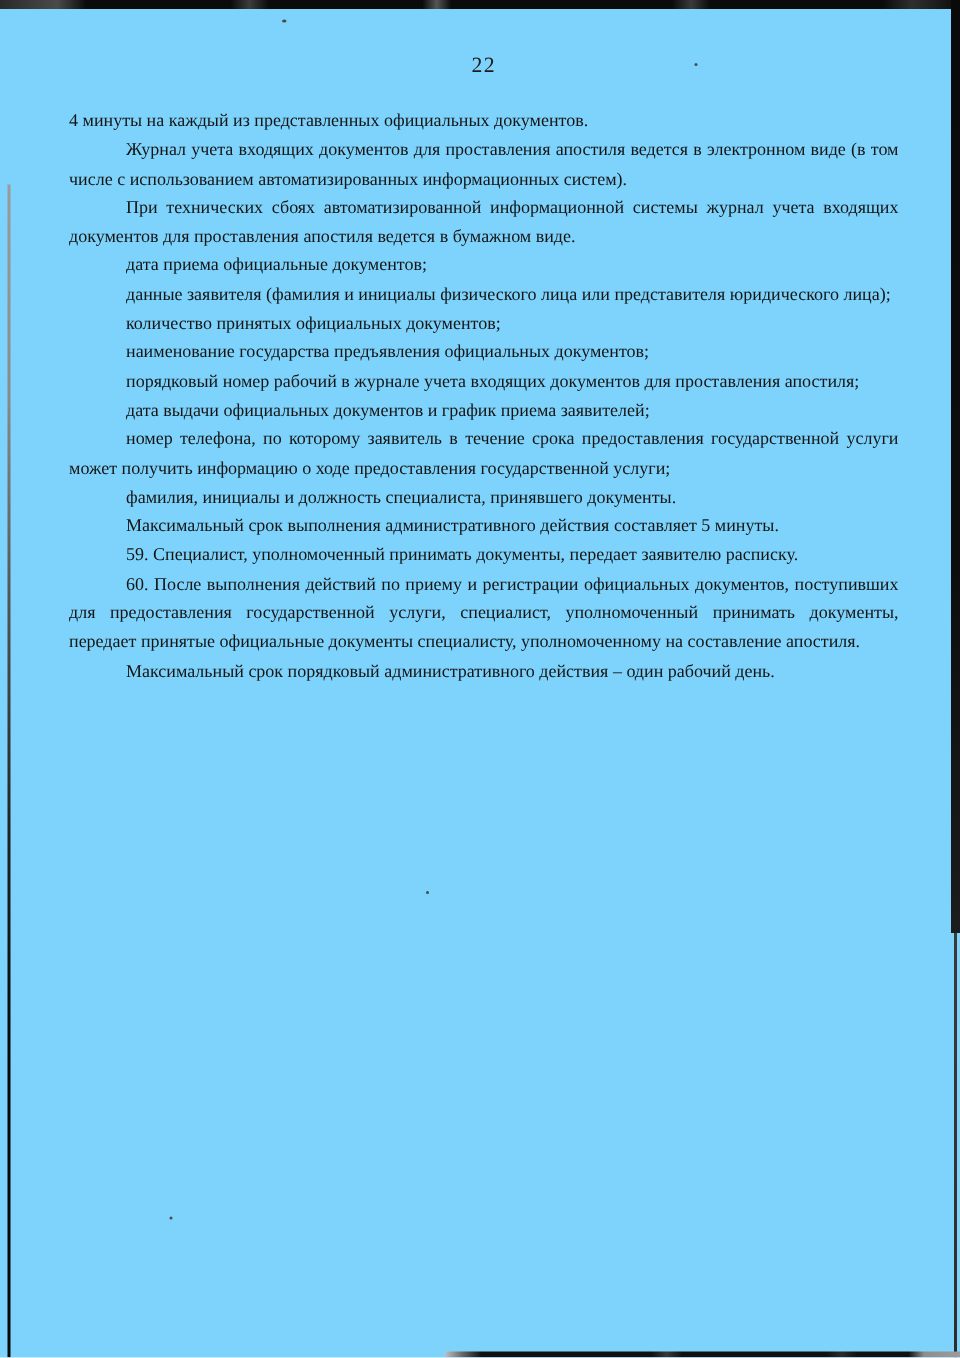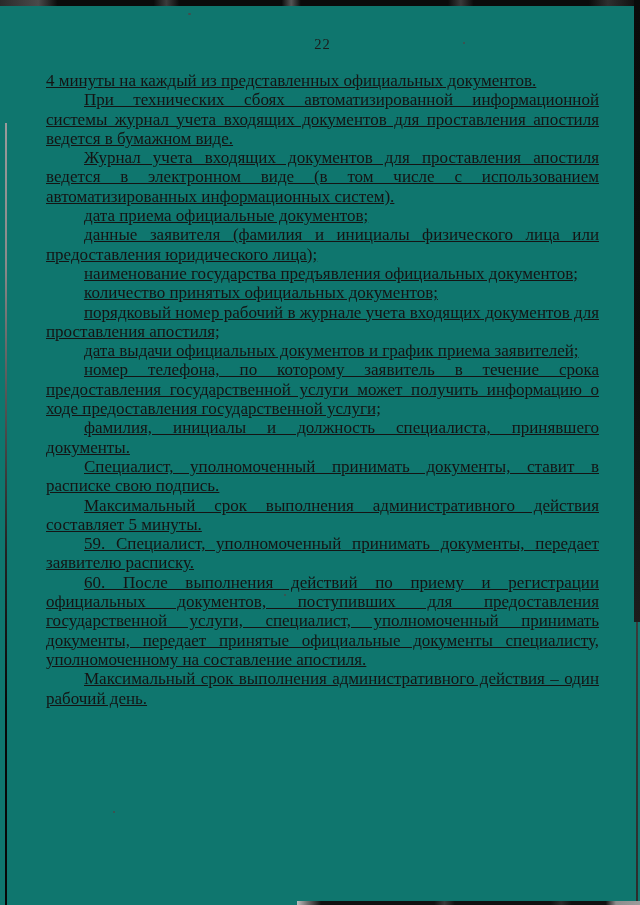--- a/index.html
+++ b/index.html
@@ -4,21 +4,21 @@
 <style>
   html, body {
     margin: 0;
     padding: 0;
     background: #ffffff;
   }
   .page {
     position: relative;
     width: 640px;
     height: 905px;
-    background: #0f766e;
+    background: #7dd3fc;
     overflow: hidden;
     font-family: "Liberation Serif", "DejaVu Serif", serif;
     color: #141414;
   }
   
   .artifact { position: absolute; pointer-events: none; }
   .top-bar {
     left: 0; top: 0; width: 640px; height: 6px;
     background: linear-gradient(90deg,
       #2a2a2a 0%, #4a4a4a 6%, #0b0b0b 9%,
@@ -59,26 +59,25 @@
     position: absolute;
     left: 46px; top: 36px; width: 553px;
     text-align: center;
     font-size: 14.5px;
     letter-spacing: 1px;
     color: #1c1c1c;
   }
   .text-block {
     position: absolute;
     left: 46px; top: 71px; width: 553px;
-    font-size: 17px;
+    font-size: 12px;
     line-height: 19.3px;
     text-align: justify;
     text-align-last: left;
     color: #141414;
-    text-decoration: underline;
   }
   .text-block p.para {
     margin: 0;
     padding: 0;
   }
   .text-block p.para.indent {
     text-indent: 38px;
   }
 </style>
 </head>
@@ -93,30 +92,29 @@
   <div class="artifact bottom-bar"></div>
   <div class="artifact speck speck-1"></div>
   <div class="artifact speck speck-2"></div>
   <div class="artifact speck speck-3"></div>
   <div class="artifact speck speck-4"></div>
 
   <div class="page-number">22</div>
 
   <div class="text-block">
       <p class="para">4 минуты на каждый из представленных официальных документов.</p>
+      <p class="para indent">Журнал учета входящих документов для проставления апостиля ведется в электронном виде (в том числе с использованием автоматизированных информационных систем).</p>
       <p class="para indent">При технических сбоях автоматизированной информационной системы журнал учета входящих документов для проставления апостиля ведется в бумажном виде.</p>
-      <p class="para indent">Журнал учета входящих документов для проставления апостиля ведется в электронном виде (в том числе с использованием автоматизированных информационных систем).</p>
       <p class="para indent">дата приема официальные документов;</p>
-      <p class="para indent">данные заявителя (фамилия и инициалы физического лица или предоставления юридического лица);</p>
+      <p class="para indent">данные заявителя (фамилия и инициалы физического лица или представителя юридического лица);</p>
+      <p class="para indent">количество принятых официальных документов;</p>
       <p class="para indent">наименование государства предъявления официальных документов;</p>
-      <p class="para indent">количество принятых официальных документов;</p>
       <p class="para indent">порядковый номер рабочий в журнале учета входящих документов для проставления апостиля;</p>
       <p class="para indent">дата выдачи официальных документов и график приема заявителей;</p>
       <p class="para indent">номер телефона, по которому заявитель в течение срока предоставления государственной услуги может получить информацию о ходе предоставления государственной услуги;</p>
       <p class="para indent">фамилия, инициалы и должность специалиста, принявшего документы.</p>
-      <p class="para indent">Специалист, уполномоченный принимать документы, ставит в расписке свою подпись.</p>
       <p class="para indent">Максимальный срок выполнения административного действия составляет 5 минуты.</p>
       <p class="para indent">59. Специалист, уполномоченный принимать документы, передает заявителю расписку.</p>
       <p class="para indent">60. После выполнения действий по приему и регистрации официальных документов, поступивших для предоставления государственной услуги, специалист, уполномоченный принимать документы, передает принятые официальные документы специалисту, уполномоченному на составление апостиля.</p>
-      <p class="para indent">Максимальный срок выполнения административного действия – один рабочий день.</p>
+      <p class="para indent">Максимальный срок порядковый административного действия – один рабочий день.</p>
     </div>
 
 </div>
 
 </body></html>

